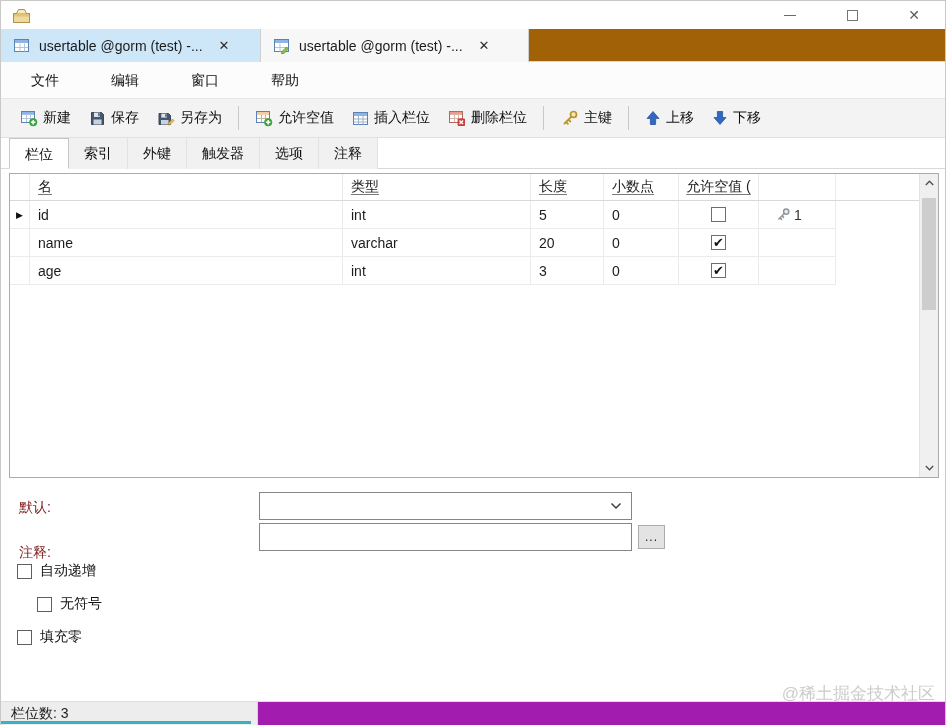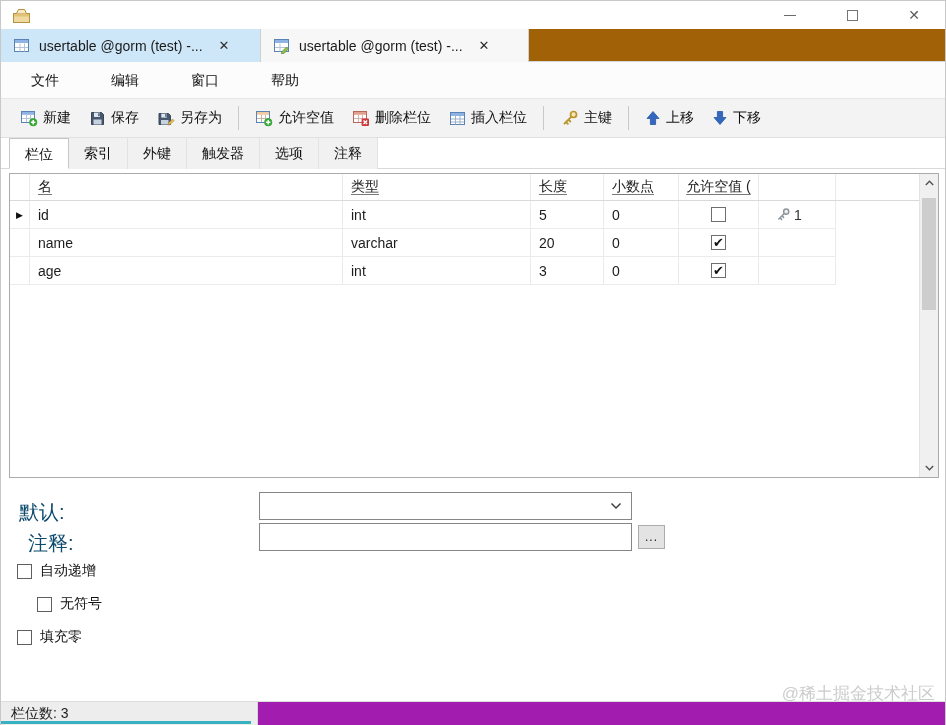--- a/index.html
+++ b/index.html
@@ -62,21 +62,21 @@
   .cb { width: 15px; height: 15px; border: 1px solid #6e6e6e; background: #fff; display: inline-flex; align-items: center; justify-content: center; font-size: 13px; font-weight: bold; color: #101010; line-height: 1; }
   .key-num { font-size: 14px; color: #333; }
 
   
   .vscroll { width: 19px; background: #f0f0f0; border-left: 1px solid #e3e3e3; position: relative; }
   .vs-btn { position: absolute; left: 0; width: 100%; height: 18px; display: flex; align-items: center; justify-content: center; }
   .vs-up { top: 0; } .vs-down { bottom: 0; }
   .vs-thumb { position: absolute; left: 2px; right: 2px; top: 24px; height: 112px; background: #cdcdcd; }
 
   
-  .form-label { position: absolute; left: 18px; font-size: 20px; color: #0c4a6e; }
+  .form-label { position: absolute; left: 18px; font-size: 14px; color: #7f1d1d; }
   .combobox { position: absolute; left: 258px; top: 491px; width: 373px; height: 28px; border: 1px solid #868686; background: #fff; display: flex; align-items: center; justify-content: flex-end; padding-right: 9px; }
   .textinput { position: absolute; left: 258px; top: 522px; width: 373px; height: 28px; border: 1px solid #868686; background: #fff; }
   .browse-btn { position: absolute; left: 637px; top: 524px; width: 27px; height: 24px; background: #e3e3e3; border: 1px solid #acacac; font-size: 12px; color: #222; display: flex; align-items: center; justify-content: center; letter-spacing: 1px; }
   .opt-row { position: absolute; left: 16px; display: flex; align-items: center; gap: 8px; font-size: 14px; color: #111; }
   .opt-box { width: 15px; height: 15px; border: 1px solid #5f5f5f; background: #fff; display: inline-block; }
 
   
   .statusbar { position: absolute; left: 0; top: 700px; right: 0; height: 25px; background: #a21caf; border-top: 1px solid #dedede; }
   .status-left { position: absolute; left: 0; top: 0; width: 257px; height: 100%; background: #ededed; border-right: 1px solid #d8d8d8; display: flex; align-items: center; padding-left: 10px; font-size: 14px; color: #1d1d1d; }
   .accent-bar { position: absolute; left: 0; bottom: 0; width: 250px; height: 3px; background: #38b1c3; }
@@ -188,39 +188,39 @@
           <rect x="2" y="3" width="12" height="2.8" fill="#f2c9a0"></rect>
           <path d="M2 9.5 h12 M6.5 6 v7 M10.5 6 v7" stroke="#c4b39d" fill="none"></path>
           <circle cx="13.2" cy="13.2" r="4" fill="#39a839"></circle>
           <path d="M13.2 11 v4.4 M11 13.2 h4.4" stroke="#fff" stroke-width="1.5"></path>
         </svg>
       </span>
       <span>允许空值</span>
     </div>
     <div class="tbtn">
       <span>
+        <svg width="17" height="17" viewBox="0 0 17 17">
+          <rect x="1.5" y="2.5" width="14" height="12" fill="#fff" stroke="#5a82b4"></rect>
+          <rect x="2" y="3" width="13" height="3" fill="#8fb4e3"></rect>
+          <path d="M2 9 h13 M2 12 h13 M6.5 6 v8.5 M11 6 v8.5" stroke="#9db1c9" fill="none"></path>
+        </svg>
+      </span>
+      <span>插入栏位</span>
+    </div>
+    <div class="tbtn">
+      <span>
         <svg width="18" height="18" viewBox="0 0 18 18">
           <rect x="1.5" y="2.5" width="13" height="11" fill="#fff" stroke="#b46a5a"></rect>
           <rect x="2" y="3" width="12" height="2.8" fill="#e3a08f"></rect>
           <path d="M2 9.5 h12 M6.5 6 v7 M10.5 6 v7" stroke="#d8b3ab" fill="none"></path>
           <rect x="9.6" y="9.6" width="7.4" height="7.4" rx="1" fill="#cf3a3a"></rect>
           <path d="M11.5 11.5 l3.6 3.6 M15.1 11.5 l-3.6 3.6" stroke="#fff" stroke-width="1.4"></path>
         </svg>
       </span>
       <span>删除栏位</span>
-    </div>
-    <div class="tbtn">
-      <span>
-        <svg width="17" height="17" viewBox="0 0 17 17">
-          <rect x="1.5" y="2.5" width="14" height="12" fill="#fff" stroke="#5a82b4"></rect>
-          <rect x="2" y="3" width="13" height="3" fill="#8fb4e3"></rect>
-          <path d="M2 9 h13 M2 12 h13 M6.5 6 v8.5 M11 6 v8.5" stroke="#9db1c9" fill="none"></path>
-        </svg>
-      </span>
-      <span>插入栏位</span>
     </div>
     <div class="tsep"></div>
     <div class="tbtn">
       <span>
         <svg width="19" height="18" viewBox="0 0 19 18">
           <circle cx="13.5" cy="5.5" r="3" fill="#f5e6b2" stroke="#b9952e" stroke-width="1.7"></circle>
           <path d="M11.2 7.8 L4.5 14.5 M6 13 l1.9 1.9 M8.4 10.6 l1.9 1.9" stroke="#b9952e" stroke-width="1.8" fill="none" stroke-linecap="round"></path>
         </svg>
       </span>
       <span>主键</span>
@@ -363,21 +363,21 @@
 
   <span class="form-label" style="top:498px;">默认:</span>
   <div class="combobox">
     <span></span>
     <span>
       <svg width="12" height="8" viewBox="0 0 12 8">
           <path d="M1.5 1.5 L6 6 L10.5 1.5" stroke="#404040" stroke-width="1.5" fill="none"></path>
         </svg>
     </span>
   </div>
-  <span class="form-label" style="top:529px;margin-left:9px;">注释:</span>
+  <span class="form-label" style="top:543px;">注释:</span>
   <div class="textinput"><span></span></div>
   <div class="browse-btn">...</div>
 
   <div class="opt-row" style="top:561px;">
     <span class="opt-box"></span>
     <span>自动递增</span>
   </div>
   <div class="opt-row" style="top:594px;padding-left:20px;">
     <span class="opt-box"></span>
     <span>无符号</span>

